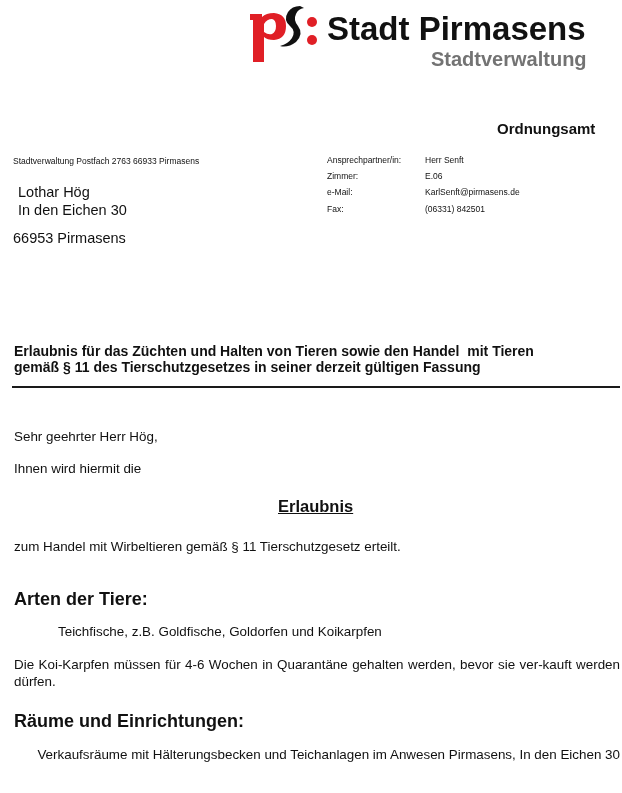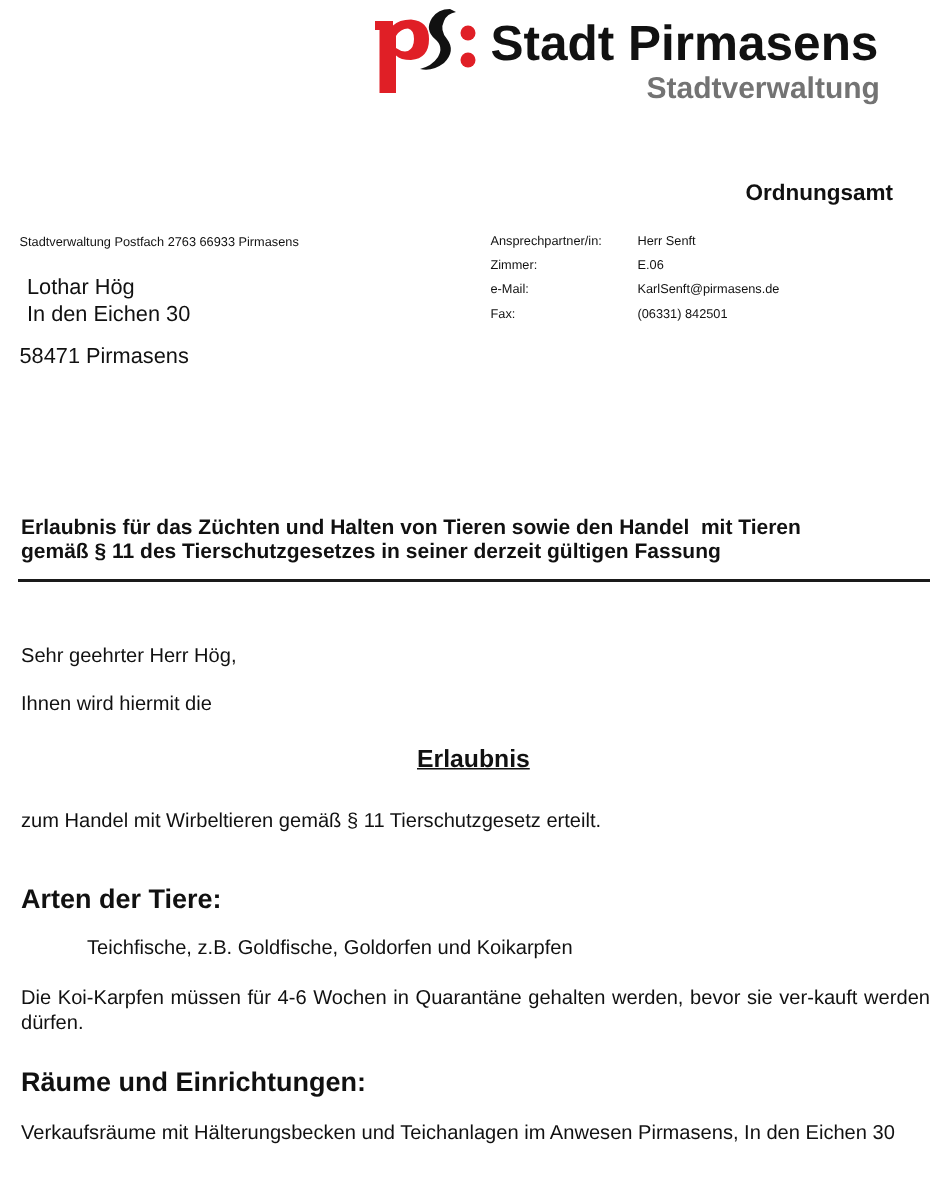--- a/index.html
+++ b/index.html
@@ -26,21 +26,21 @@
   .body-text { font-size:13.4px; white-space:nowrap; }
   .salutation { left:14px; top:429px; }
   .intro { left:14px; top:461px; }
   .heading-center { left:278px; top:497px; font-size:16.5px; font-weight:bold; text-decoration:underline; }
   .grant { left:14px; top:539px; }
   .section-h { font-size:18px; font-weight:bold; white-space:nowrap; }
   .h-animals { left:14px; top:589px; }
   .animals { left:14px; top:624px;margin-left:44px; }
   .koi { left:14px; top:656px; width:606px; white-space:normal; line-height:17px; text-align:justify; }
   .h-rooms { left:14px; top:711px;text-align:right; }
-  .rooms { left:14px; top:746px; width:606px; white-space:normal; line-height:17px; }
+  .rooms { left:14px; top:746px; width:606px; white-space:normal; line-height:17px;text-align:right; }
 </style>
 </head>
 <body>
 
 <div class="abs logo">
   <svg width="74" height="58" viewBox="0 0 74 58">
 
     <path d="M2 10 L14 10 L14 13 Q18 9 26 9 Q38 10 38 22 Q38 35 26 36 Q19 36 16 33 L16 58 L5 58 L5 16 L2 16 Z M16 20 L16 28 Q20 31 24 30 Q28 28 28 22 Q28 16 24 15 Q19 15 16 20 Z" fill="#e01f26"></path>
 
     <path d="M52 2 Q44 2 40 8 Q35 16 42 22 Q48 27 44 34 Q40 40 32 42 Q40 44 48 38 Q56 30 50 22 Q45 16 48 10 Q50 5 56 4 Z" fill="#111"></path>
@@ -51,21 +51,21 @@
 </div>
 <div class="abs brand-title">Stadt Pirmasens</div>
 <div class="abs brand-sub">Stadtverwaltung</div>
 <div class="abs brand-dept">Ordnungsamt</div>
 
 <div class="abs sender">Stadtverwaltung  Postfach 2763  66933 Pirmasens</div>
 <div class="abs recipient">
   <div>Lothar Hög</div>
   <div>In den Eichen 30</div>
 </div>
-<div class="abs city">58471 Pirmasens</div>
+<div class="abs city">66953 Pirmasens</div>
 
 <div class="abs contact">
   <div class="row">
     <span class="lbl">Ansprechpartner/in:</span>
     <span class="val">Herr Senft</span>
   </div>
   <div class="row">
     <span class="lbl">Zimmer:</span>
     <span class="val">E.06</span>
   </div>

